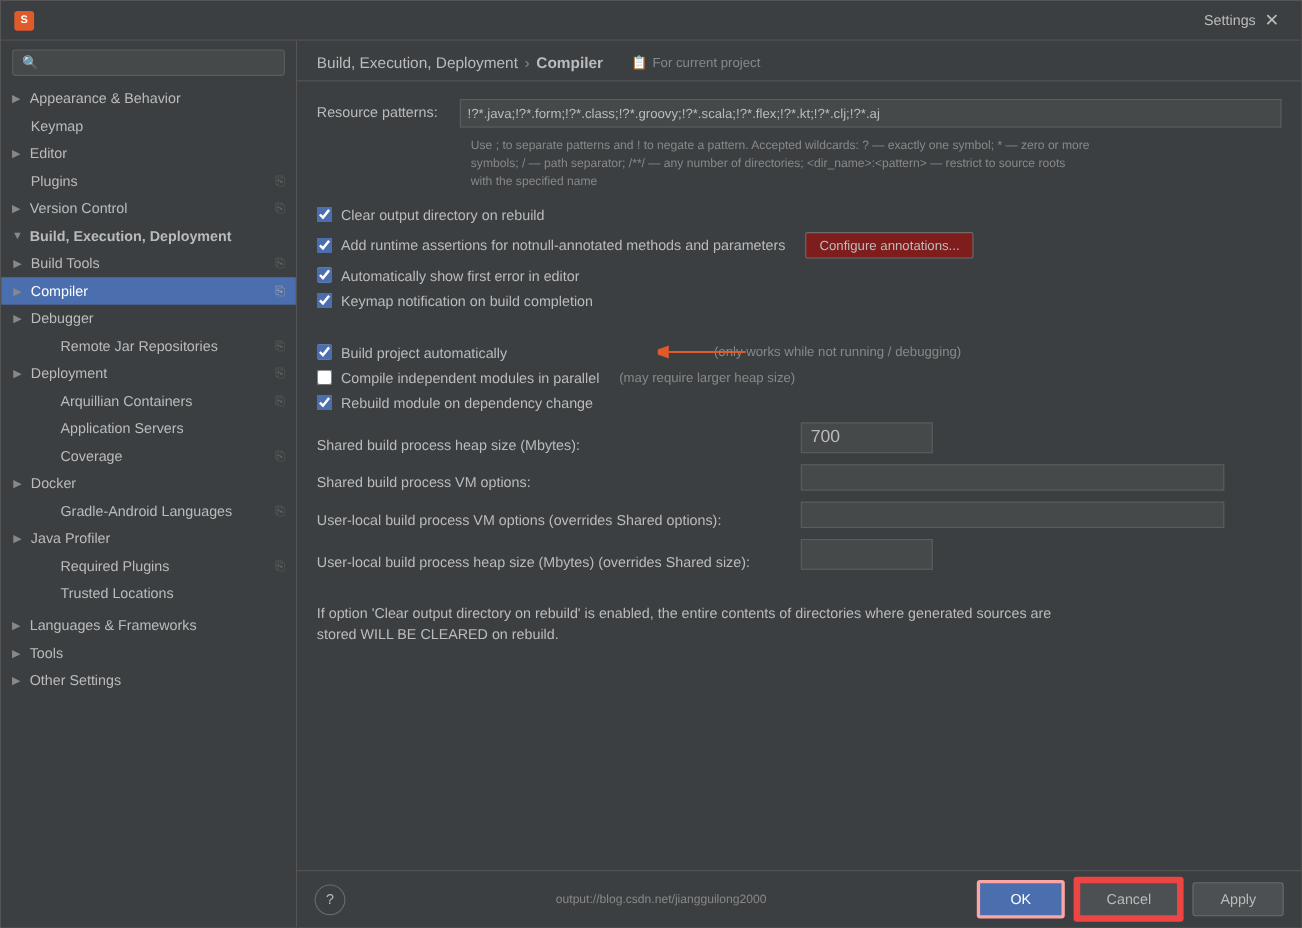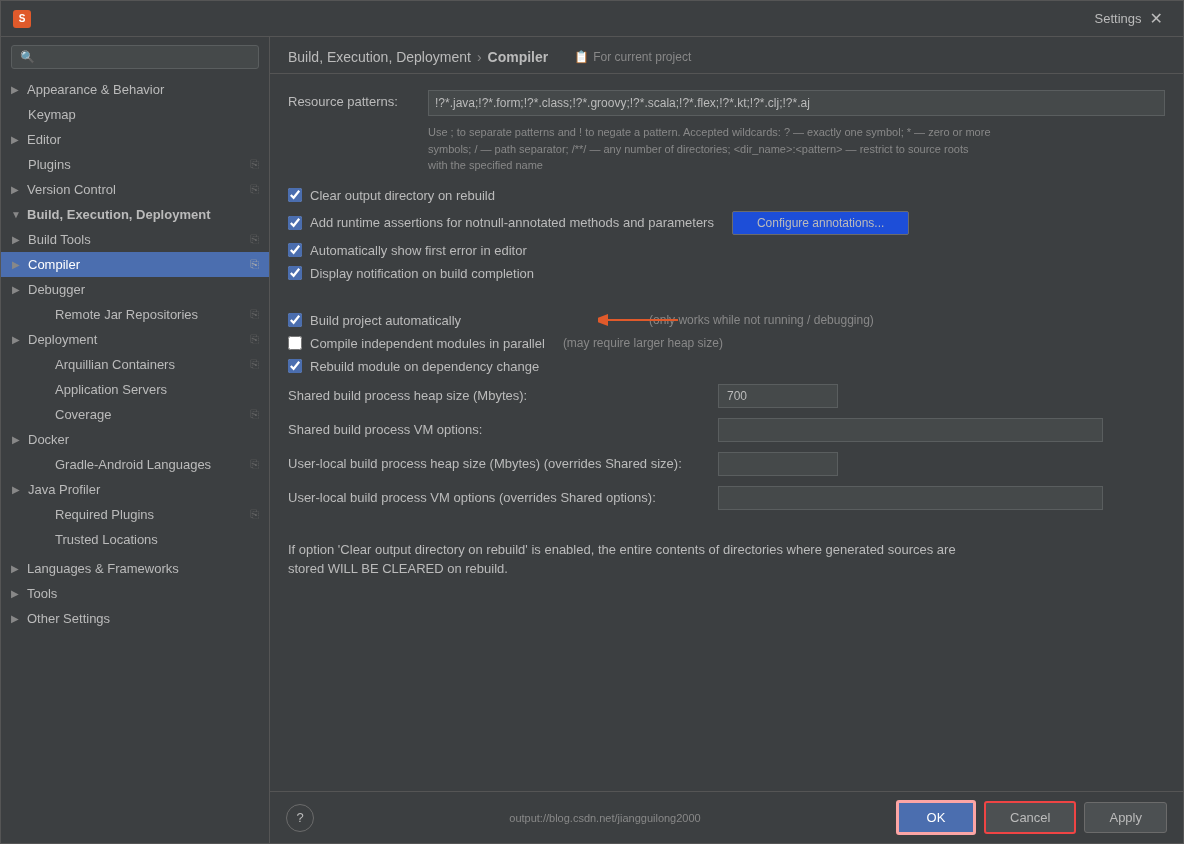--- a/index.html
+++ b/index.html
@@ -145,21 +145,21 @@
     }
     .main-body {
       flex: 1;
       overflow-y: auto;
       padding: 16px 18px;
     }
     .resource-patterns-row {
       display: flex;
       align-items: flex-start;
       margin-bottom: 8px;
-      gap: 10px;
+      gap: 0;
     }
     .resource-patterns-label {
       color: #bbbbbb;
       font-size: 13px;
       white-space: nowrap;
       padding-top: 4px;
       min-width: 130px;
     }
     .resource-patterns-input {
       flex: 1;
@@ -199,44 +199,45 @@
       height: 14px;
       accent-color: #4b6eaf;
       cursor: pointer;
     }
     .option-note {
       color: #888;
       font-size: 12px;
       margin-left: 10px;
     }
     .configure-btn {
-      background: #1d4ed8;
+      background: #7f1d1d;
       border: 1px solid #6b6b6b;
       color: #bbbbbb;
-      padding: 4px 24px;
+      padding: 4px 12px;
       font-size: 12px;
       cursor: pointer;
       border-radius: 2px;
       margin-left: 10px;
     }
     .field-row {
       display: flex;
-      align-items: center;
+      align-items: flex-end;
       margin-bottom: 10px;
+      gap: 10px;
     }
     .field-label {
       color: #bbbbbb;
       font-size: 13px;
       min-width: 430px;
     }
     .field-input {
       background: #45494a;
       border: 1px solid #5a5e5f;
       color: #bbbbbb;
-      font-size: 12px;
+      font-size: 16px;
       padding: 4px 8px;
       width: 120px;
       outline: none;
     }
     .field-input-wide {
       background: #45494a;
       border: 1px solid #5a5e5f;
       color: #bbbbbb;
       font-size: 12px;
       padding: 4px 8px;
@@ -280,21 +281,21 @@
       border: 3px solid #fca5a5;
       color: white;
       padding: 7px 24px;
       font-size: 13px;
       cursor: pointer;
       border-radius: 3px;
       min-width: 80px;
     }
     .btn-cancel {
       background: #4c5052;
-      border: 2px solid #ef4444;
+      border: 6px solid #ef4444;
       color: #bbbbbb;
       padding: 7px 24px;
       font-size: 13px;
       cursor: pointer;
       border-radius: 3px;
       min-width: 80px;
     }
     .btn-apply {
       background: #4c5052;
       border: 1px solid #6b6b6b;
@@ -489,21 +490,21 @@
         <div class="option-row">
           <input type="checkbox" checked="" id="auto-show-error" style="">
           <label for="auto-show-error">
             <span>Automatically show first error in editor</span>
           </label>
         </div>
 
         <div class="option-row">
           <input type="checkbox" checked="" id="display-notification" style="">
           <label for="display-notification">
-            <span>Display notification on build completion</span>
+            <span>Keymap notification on build completion</span>
           </label>
         </div>
 
         <div class="option-row" style="position:relative;margin-top:32px;">
           <input type="checkbox" checked="" id="build-auto" style="">
           <label for="build-auto">
             <span>Build project automatically</span>
           </label>
 
           <svg width="100" height="30" viewBox="0 0 100 30" style="position:absolute;left:310px;top:50%;transform:translateY(-50%);">
@@ -538,27 +539,27 @@
             <span class="field-label">Shared build process heap size (Mbytes):</span>
             <input class="field-input" type="text" value="700" style="">
           </div>
 
           <div class="field-row">
             <span class="field-label">Shared build process VM options:</span>
             <input class="field-input-wide" type="text" style="">
           </div>
 
           <div class="field-row">
+            <span class="field-label">User-local build process VM options (overrides Shared options):</span>
+            <input class="field-input-wide" type="text" style="">
+          </div>
+
+          <div class="field-row">
             <span class="field-label">User-local build process heap size (Mbytes) (overrides Shared size):</span>
             <input class="field-input" type="text" style="">
-          </div>
-
-          <div class="field-row">
-            <span class="field-label">User-local build process VM options (overrides Shared options):</span>
-            <input class="field-input-wide" type="text" style="">
           </div>
         </div>
 
         <div class="warning-block">
           <div class="warning-text">
             If option 'Clear output directory on rebuild' is enabled, the entire contents of directories where generated sources are<br>
             stored WILL BE CLEARED on rebuild.
           </div>
         </div>
       </div>

